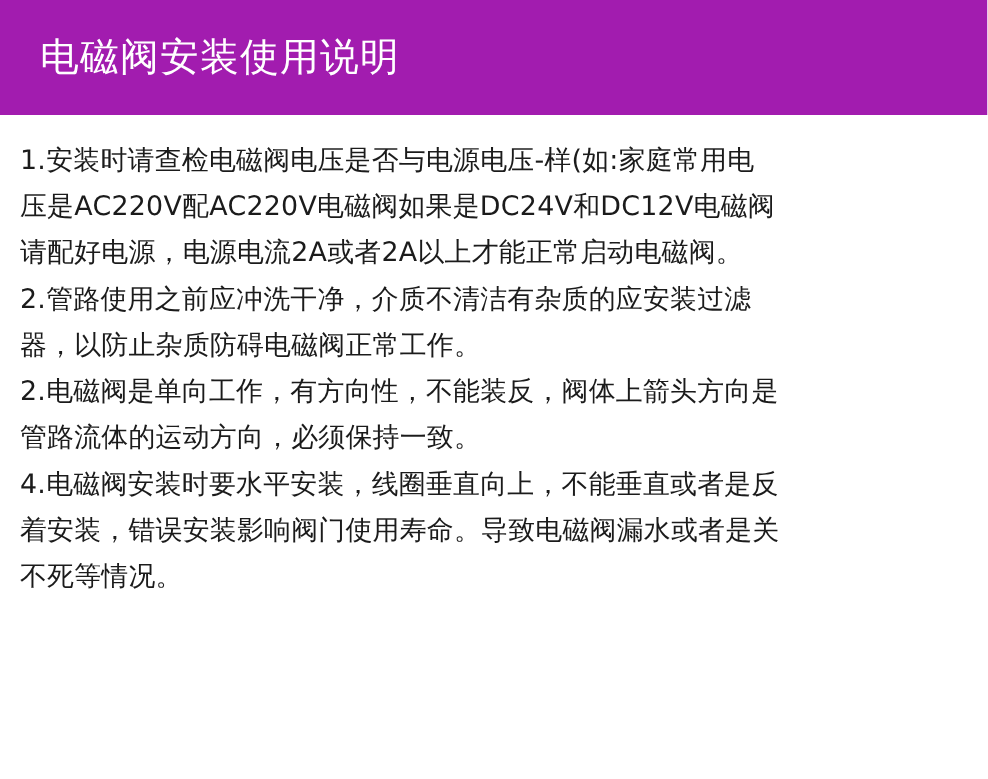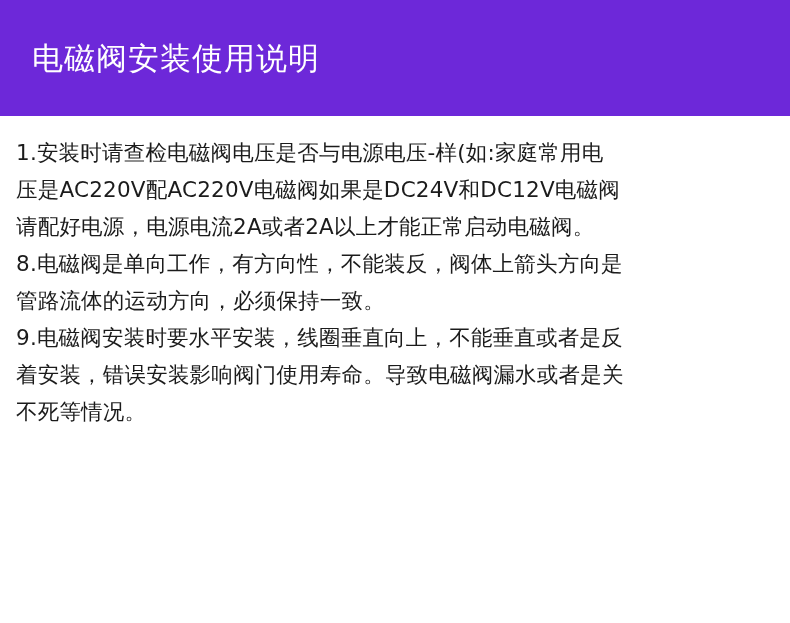--- a/index.html
+++ b/index.html
@@ -15,22 +15,22 @@
   }
   .page {
     position: relative;
     width: 790px;
     height: 623px;
     background: #ffffff;
     box-sizing: border-box;
   }
   .header-bar {
     width: 790px;
-    height: 116px;
-    background: #6d28d9;
+    height: 92px;
+    background: #a21caf;
     display: flex;
     align-items: center;
     box-sizing: border-box;
     padding-left: 32px;
   }
   .header-title {
     color: #ffffff;
     font-size: 31px;
     letter-spacing: 1px;
     font-weight: normal;
@@ -58,17 +58,18 @@
 <body>
 
 <div class="page">
 
   <div class="header-bar">
     <h1 class="header-title">电磁阀安装使用说明</h1>
   </div>
 
   <div class="body-area">
     <p class="para">1.安装时请查检电磁阀电压是否与电源电压-样(如:家庭常用电压是AC220V配AC220V电磁阀如果是DC24V和DC12V电磁阀请配好电源，电源电流2A或者2A以上才能正常启动电磁阀。</p>
-    <p class="para">8.电磁阀是单向工作，有方向性，不能装反，阀体上箭头方向是管路流体的运动方向，必须保持一致。</p>
-    <p class="para">9.电磁阀安装时要水平安装，线圈垂直向上，不能垂直或者是反着安装，错误安装影响阀门使用寿命。导致电磁阀漏水或者是关不死等情况。</p>
+    <p class="para">2.管路使用之前应冲洗干净，介质不清洁有杂质的应安装过滤器，以防止杂质防碍电磁阀正常工作。</p>
+    <p class="para">2.电磁阀是单向工作，有方向性，不能装反，阀体上箭头方向是管路流体的运动方向，必须保持一致。</p>
+    <p class="para">4.电磁阀安装时要水平安装，线圈垂直向上，不能垂直或者是反着安装，错误安装影响阀门使用寿命。导致电磁阀漏水或者是关不死等情况。</p>
   </div>
 
 </div>
 
 </body></html>

